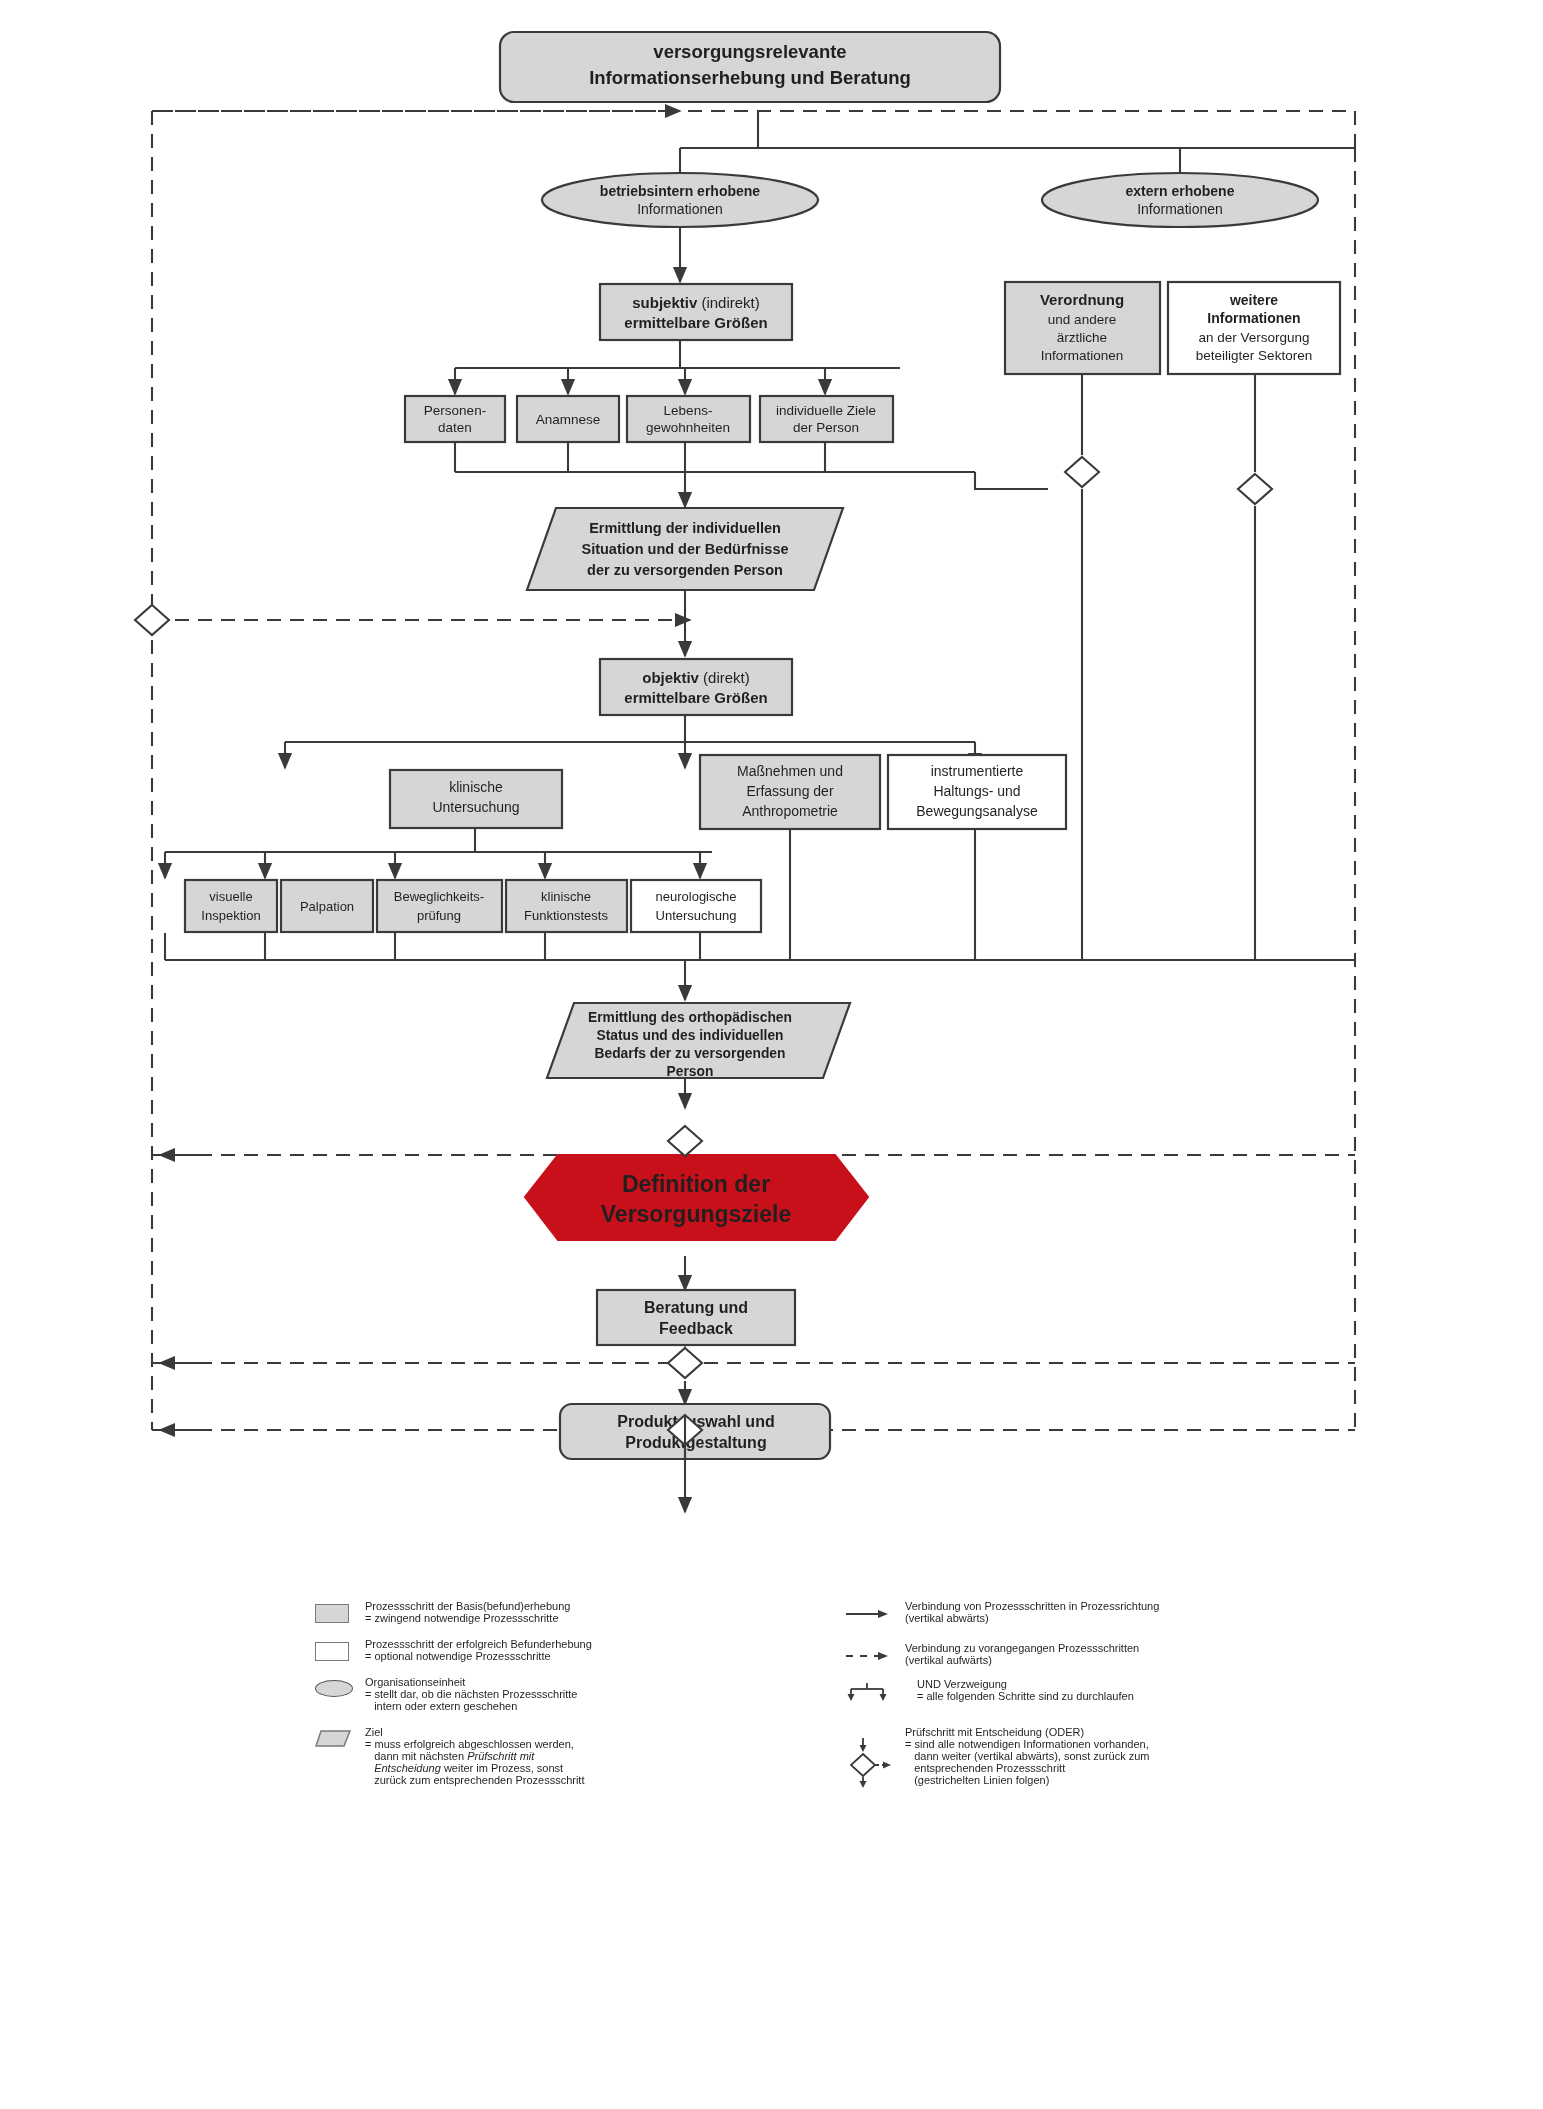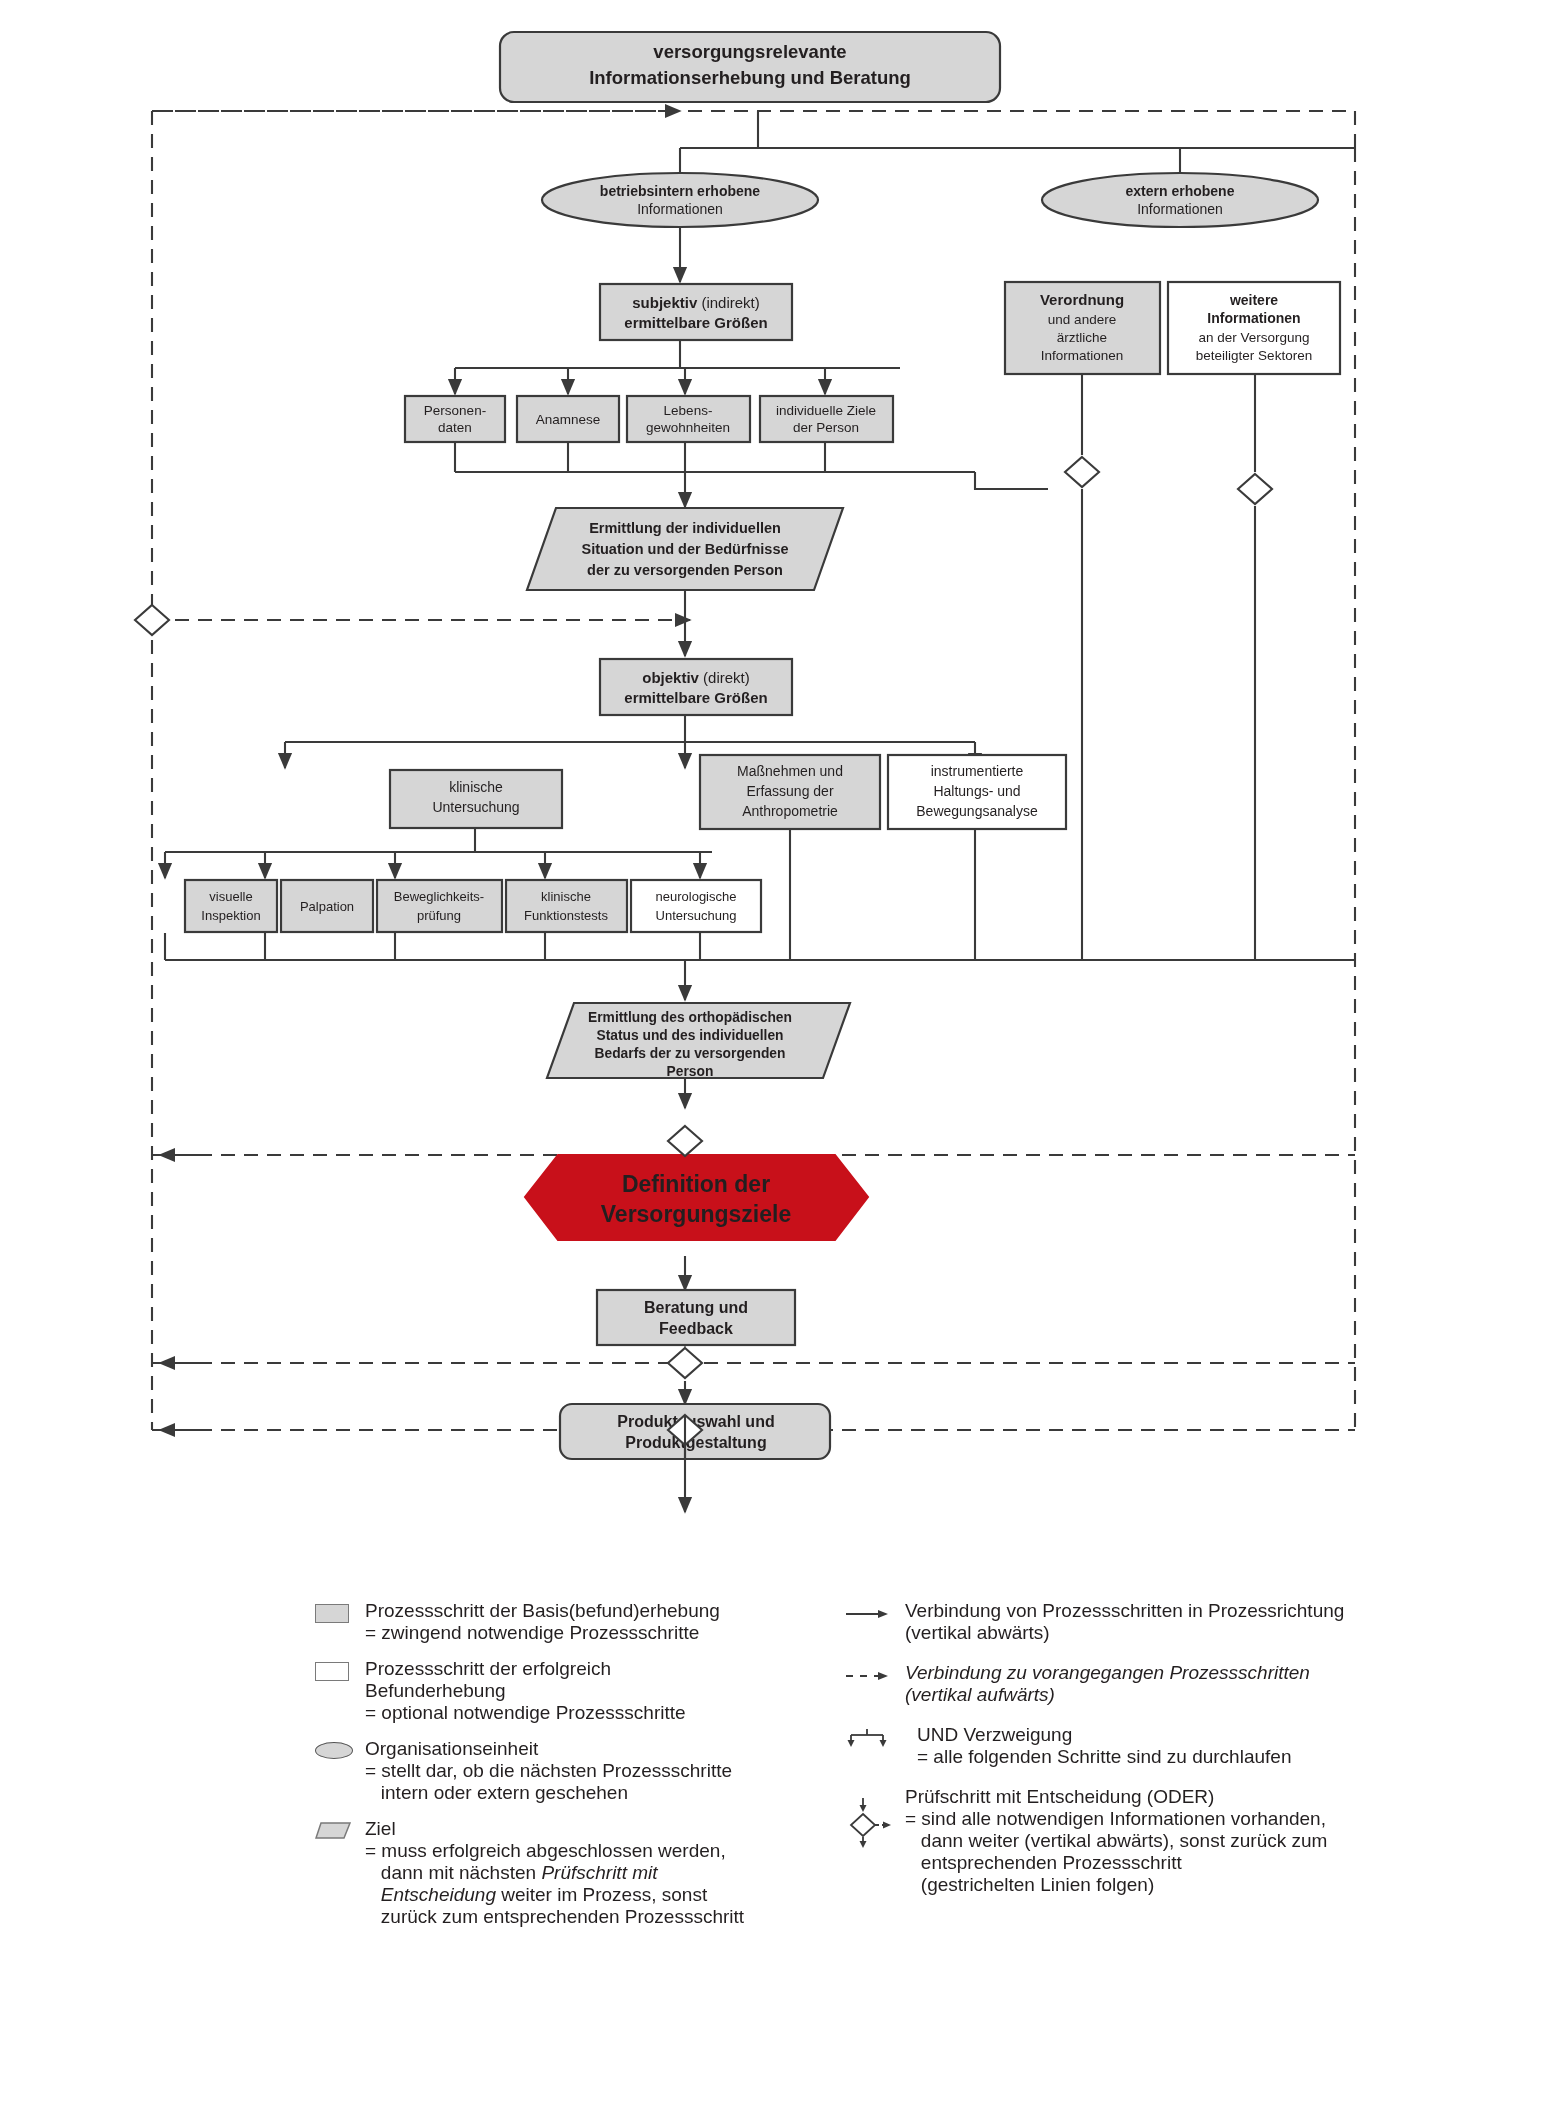--- a/index.html
+++ b/index.html
@@ -1,21 +1,21 @@
 <!DOCTYPE html>
 <html><head>
 <meta charset="utf-8">
 <style>
   html,body{margin:0;padding:0;background:#ffffff;}
   body{width:1543px;height:2109px;font-family:"Liberation Sans",sans-serif;color:#231f20;}
   #root{position:relative;width:1543px;height:2109px;overflow:hidden;padding-left:12px;}
   svg.flow{position:absolute;left:0;top:0;width:1543px;height:2109px;}
   .nodelabel{font-family:"Liberation Sans",sans-serif;fill:#231f20;text-anchor:middle;}
   .b{font-weight:bold;}
-  .legend-text{font-family:"Liberation Sans",sans-serif;font-size:19px;fill:#231f20;}
+  .legend-text{font-family:"Liberation Sans",sans-serif;font-size:11px;fill:#231f20;}
   .legend-text .it{font-style:italic;}
 </style>
 </head>
 <body>
 
 <div id="root">
 
 <svg class="flow" viewBox="0 0 1543 2109" xmlns="http://www.w3.org/2000/svg">
   <defs>
     <marker id="ar" markerWidth="9" markerHeight="9" refX="7.2" refY="4" orient="auto" markerUnits="strokeWidth">
@@ -343,21 +343,21 @@
         <line x1="1" y1="6" x2="34" y2="6" stroke="#3a3a3a" stroke-width="1.8"></line>
         <polygon points="33,2 43,6 33,10" fill="#3a3a3a"></polygon>
       </svg>
     </div>
     <div style="flex:1;">
       <div class="legend-text">Verbindung von Prozessschritten in Prozessrichtung</div>
       <div class="legend-text">(vertikal abwärts)</div>
     </div>
   </div>
 
-  <div style="display:flex;gap:12px;margin-bottom:18px;font-style:italic;">
+  <div style="display:flex;gap:12px;margin-bottom:12px;">
     <div style="flex:0 0 48px;padding-top:6px;">
       <svg width="44" height="12">
         <line x1="1" y1="6" x2="34" y2="6" stroke="#3a3a3a" stroke-width="1.8" stroke-dasharray="7,7"></line>
         <polygon points="33,2 43,6 33,10" fill="#3a3a3a"></polygon>
       </svg>
     </div>
     <div style="flex:1;">
       <div class="legend-text">Verbindung zu vorangegangen Prozessschritten</div>
       <div class="legend-text">(vertikal aufwärts)</div>
     </div>

